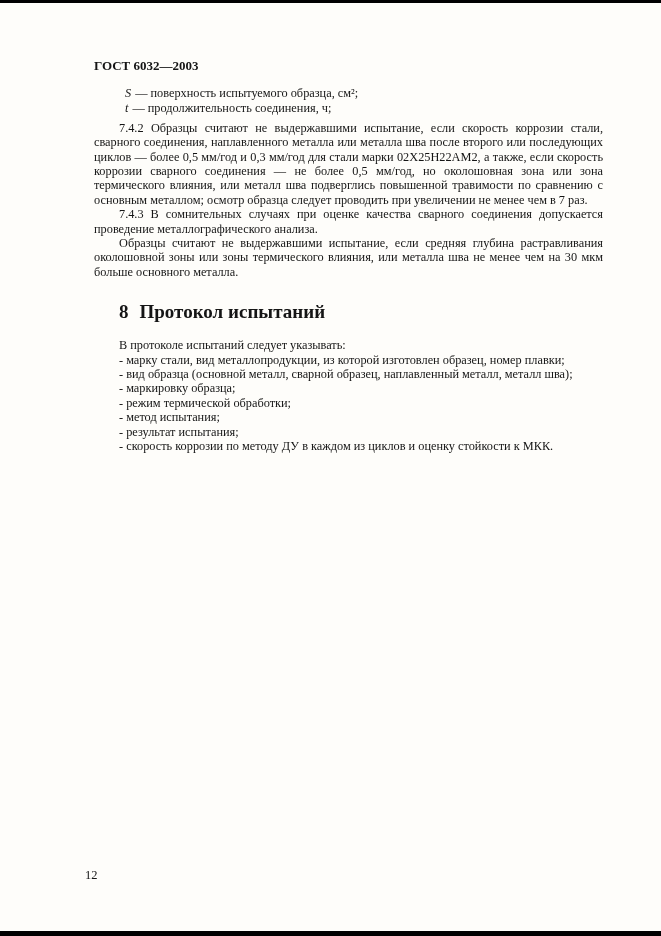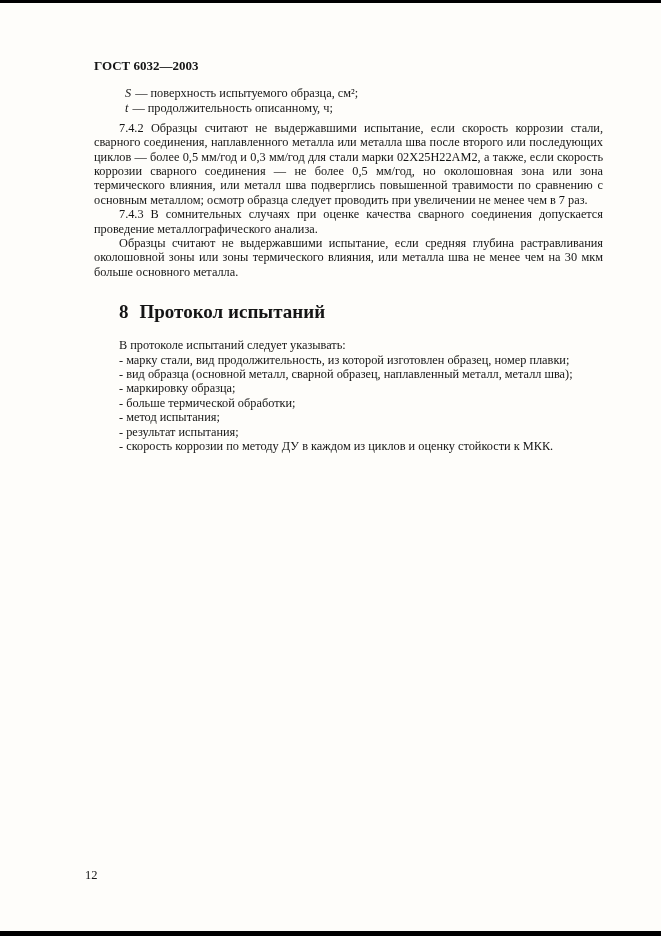--- a/index.html
+++ b/index.html
@@ -42,39 +42,39 @@
   <div class="scan-edge top"></div>
 
   <div class="content">
     <div class="doc-number">ГОСТ 6032—2003</div>
 
     <div class="defs">
       <div class="def-line">
         <span class="def-sym">S</span><span>— поверхность испытуемого образца, см²;</span>
       </div>
       <div class="def-line">
-        <span class="def-sym">t</span><span>— продолжительность описанному, ч;</span>
+        <span class="def-sym">t</span><span>— продолжительность соединения, ч;</span>
       </div>
     </div>
 
     <p class="clause">7.4.2 Образцы считают не выдержавшими испытание, если скорость коррозии стали, сварного соединения, наплавленного металла или металла шва после второго или последующих циклов — более 0,5 мм/год и 0,3 мм/год для стали марки 02Х25Н22АМ2, а также, если скорость коррозии сварного соединения — не более 0,5 мм/год, но околошовная зона или зона термического влияния, или металл шва подверглись повышенной травимости по сравнению с основным металлом; осмотр образца следует проводить при увеличении не менее чем в 7 раз.</p>
     <p class="clause">7.4.3 В сомнительных случаях при оценке качества сварного соединения допускается проведение металлографического анализа.</p>
     <p class="clause">Образцы считают не выдержавшими испытание, если средняя глубина растравливания околошовной зоны или зоны термического влияния, или металла шва не менее чем на 30 мкм больше основного металла.</p>
 
     <div class="section-heading">
       <span class="heading-num">8</span><span>Протокол испытаний</span>
     </div>
 
     <p class="intro">В протоколе испытаний следует указывать:</p>
 
     <div>
-      <p class="list-item">- марку стали, вид продолжительность, из которой изготовлен образец, номер плавки;</p>
+      <p class="list-item">- марку стали, вид металлопродукции, из которой изготовлен образец, номер плавки;</p>
       <p class="list-item">- вид образца (основной металл, сварной образец, наплавленный металл, металл шва);</p>
       <p class="list-item">- маркировку образца;</p>
-      <p class="list-item">- больше термической обработки;</p>
+      <p class="list-item">- режим термической обработки;</p>
       <p class="list-item">- метод испытания;</p>
       <p class="list-item">- результат испытания;</p>
       <p class="list-item">- скорость коррозии по методу ДУ в каждом из циклов и оценку стойкости к МКК.</p>
     </div>
   </div>
 
   <div class="page-number">12</div>
 
   <div class="scan-edge bottom"></div>
 </div>

